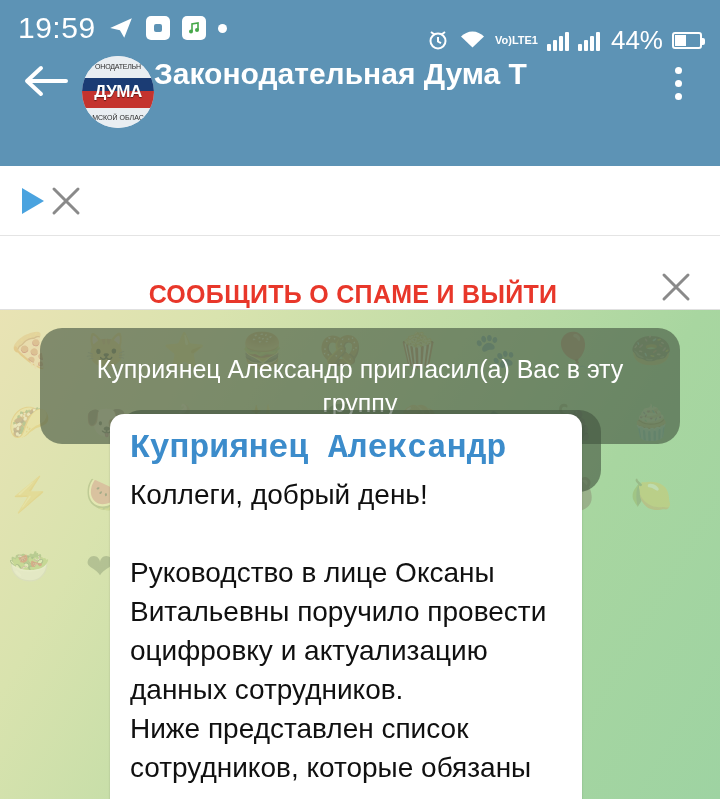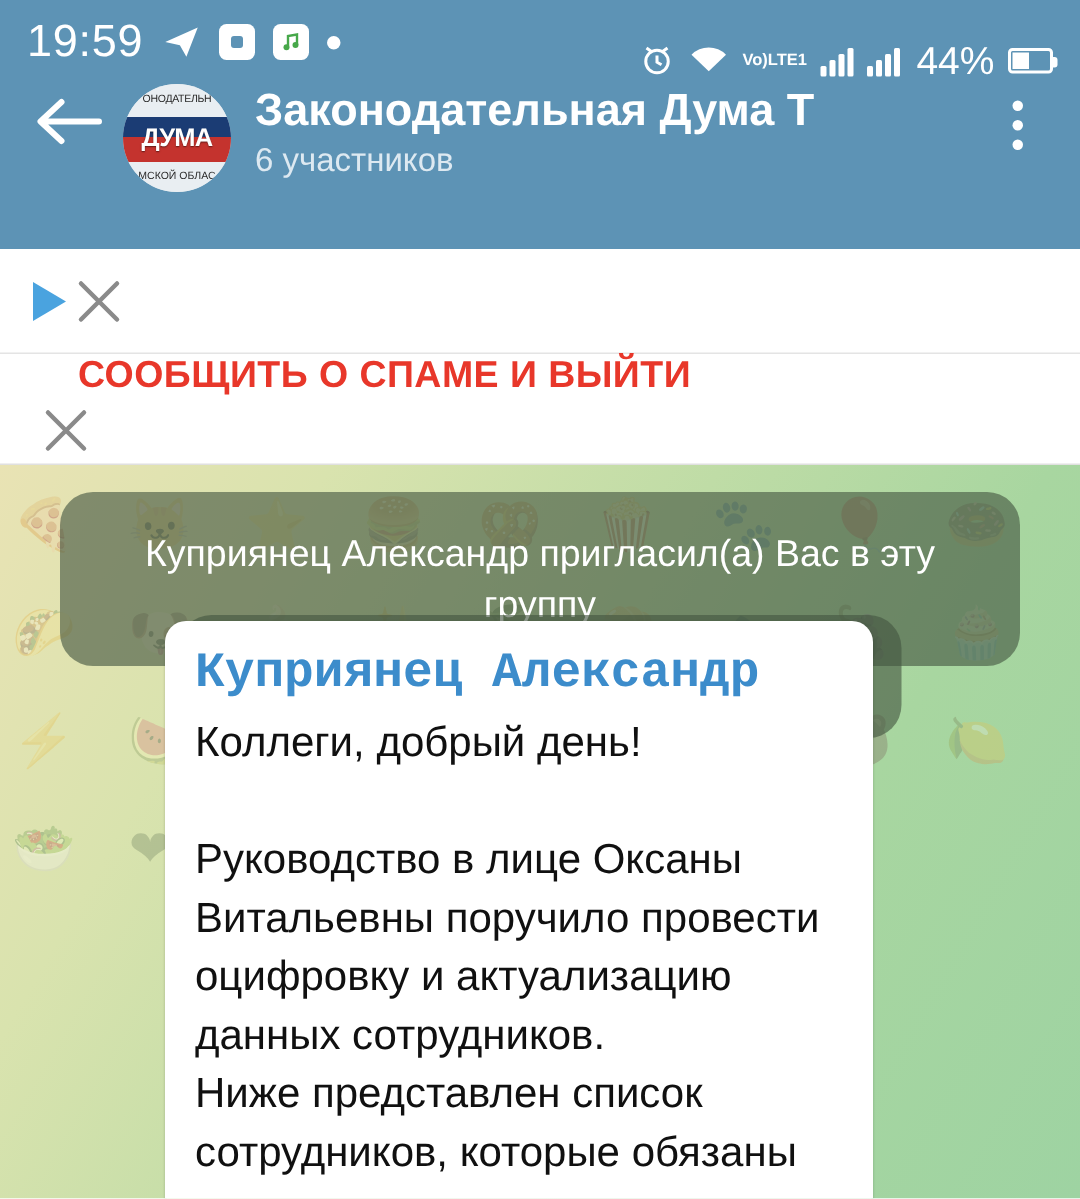--- a/index.html
+++ b/index.html
@@ -179,21 +179,20 @@
   .avatar .ava-word {
     position: relative;
     z-index: 3;
     font-size: 17px;
     font-weight: bold;
     color: #ffffff;
     text-shadow: 0 1px 1px rgba(0,0,0,.5);
     letter-spacing: -0.5px;
   }
   .title-block {
-    margin-left: 16px;
     min-width: 0;
     flex: 1 1 auto;
     overflow: hidden;
   }
   .chat-title {
     font-size: 30px;
     font-weight: bold;
     white-space: nowrap;
     overflow: hidden;
     line-height: 36px;
@@ -258,24 +257,23 @@
     align-items: center;
     justify-content: center;
   }
 
   
   .spambar {
     height: 74px;
     background: #ffffff;
     border-bottom: 1px solid #e0e0e0;
     display: flex;
-    align-items: flex-start;
+    align-items: flex-end;
     padding: 0 22px;
     box-sizing: border-box;
-    flex-direction: column;
   }
   .spam-label {
     flex: 1 1 auto;
     text-align: center;
     color: #e8372a;
     font-size: 25px;
     font-weight: bold;
     letter-spacing: 0.3px;
     padding-left: 30px;
   }
@@ -418,21 +416,20 @@
         </svg>
     </div>
     <div class="avatar">
       <div class="ava-mid"></div>
       <div class="ava-top">ОНОДАТЕЛЬН</div>
       <div class="ava-word">ДУМА</div>
       <div class="ava-bottom">МСКОЙ ОБЛАС</div>
     </div>
     <div class="title-block">
       <div class="chat-title">Законодательная Дума Т</div>
-      <div class="chat-sub">6 участников</div>
     </div>
     <div class="kebab">
       <span></span>
         <span></span>
         <span></span>
     </div>
   </div>
 
   <div class="nowplaying">
     <div class="play-tri"></div>

